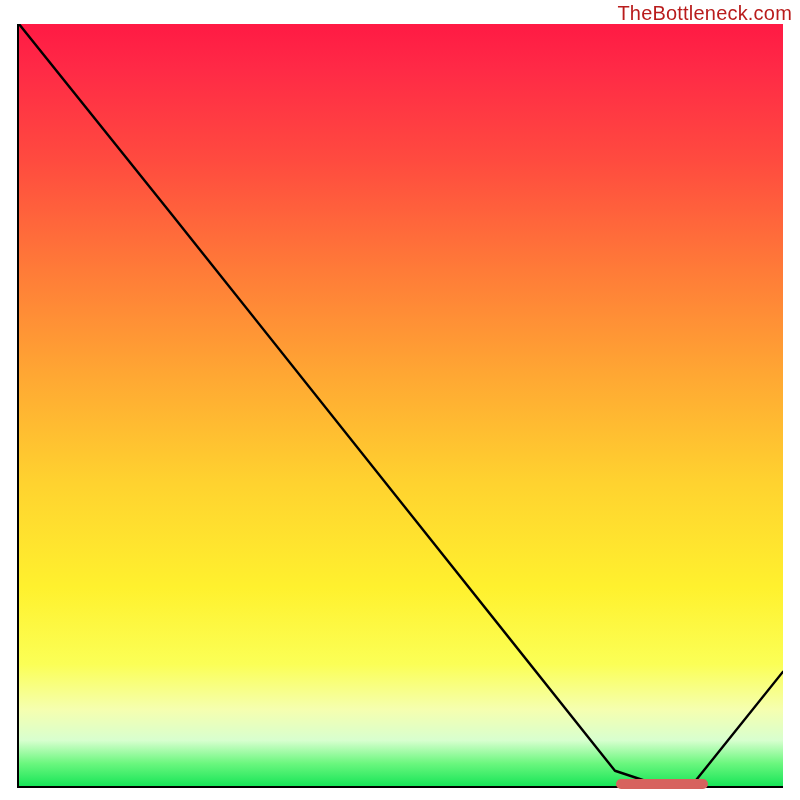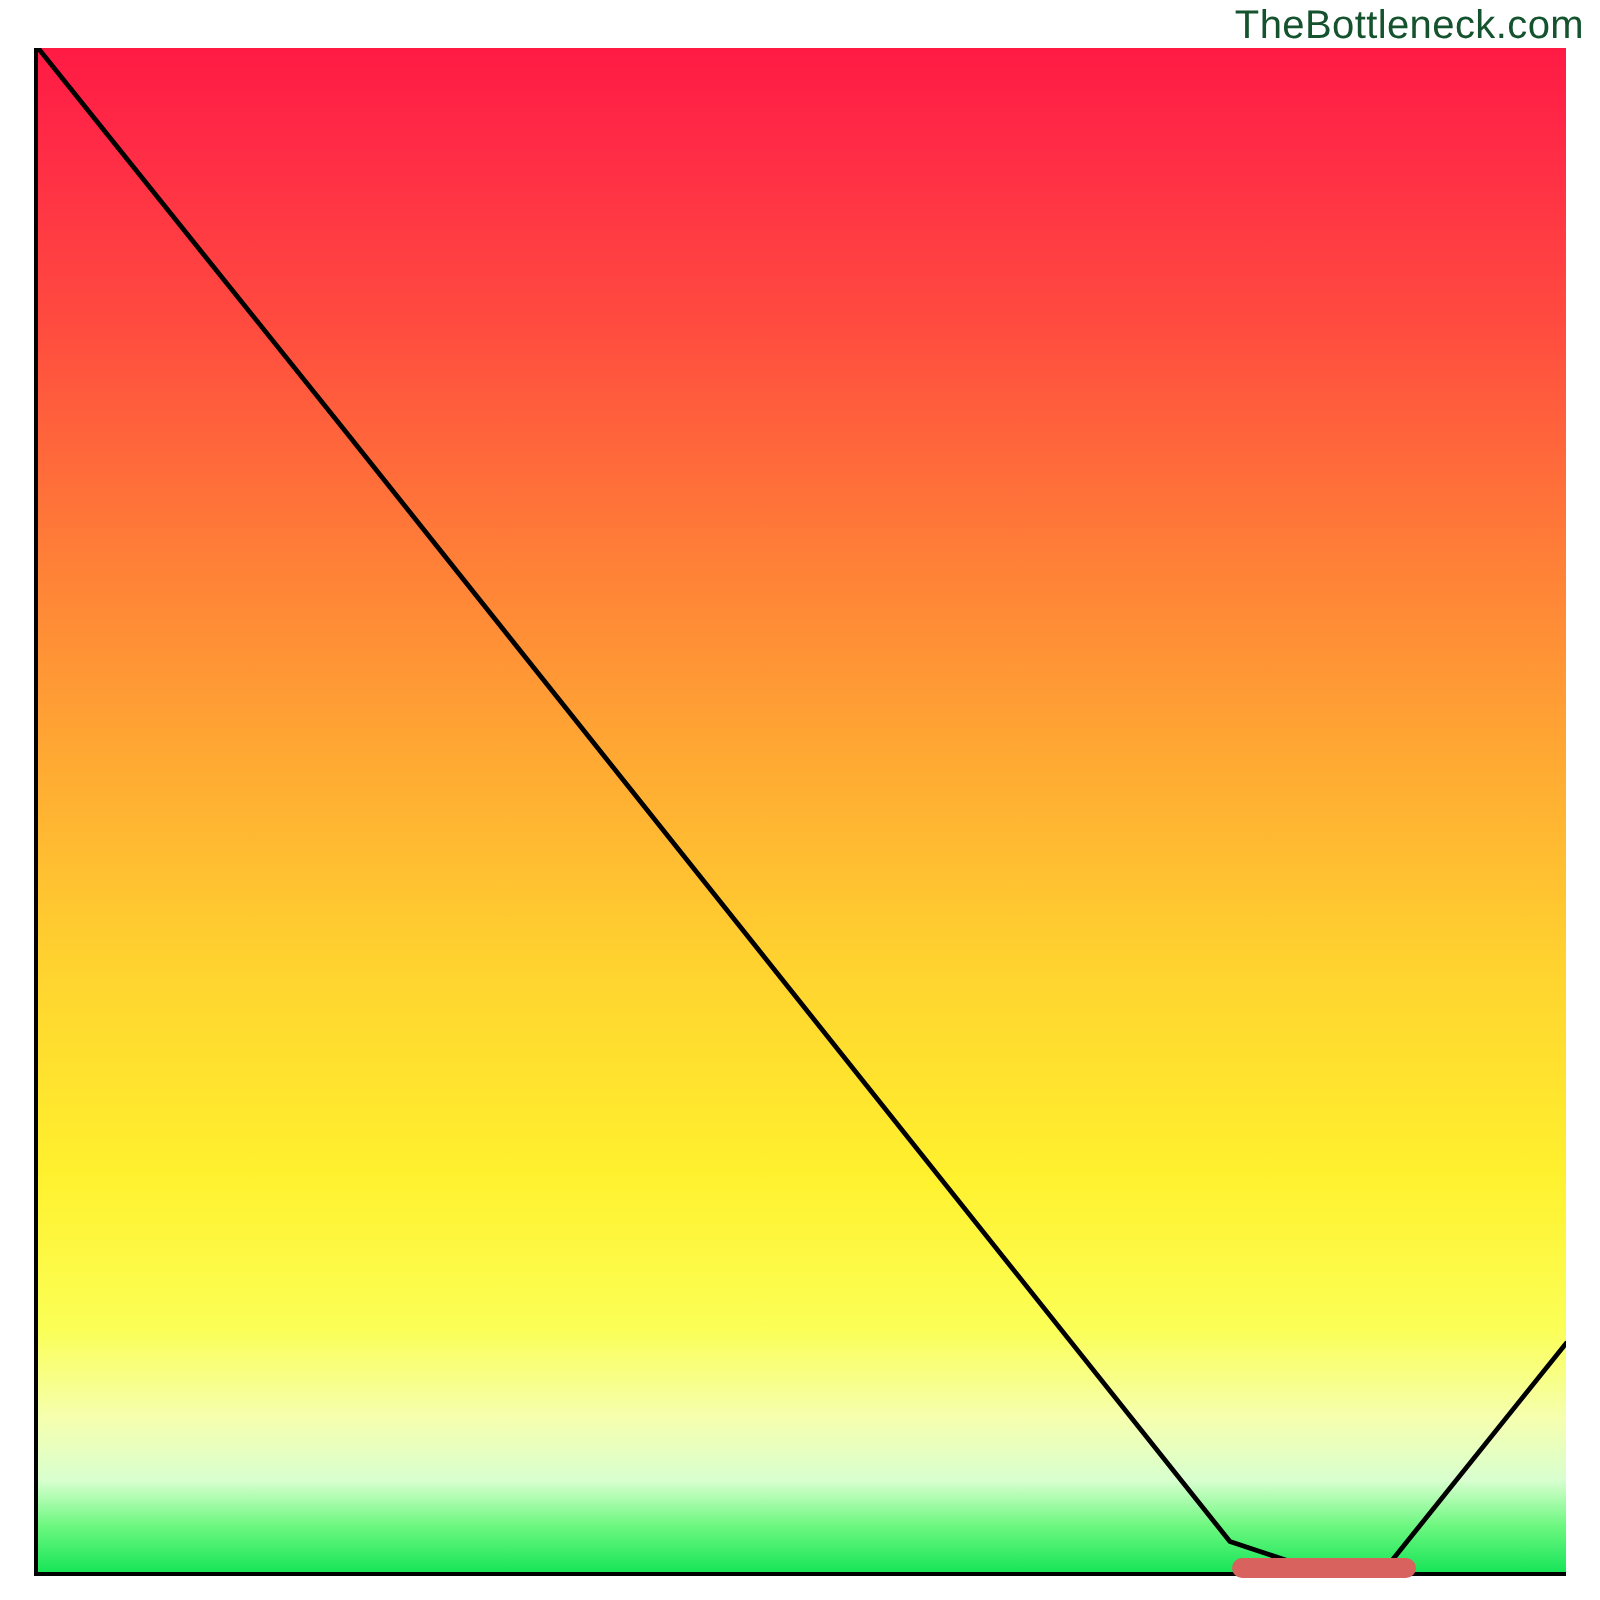--- a/index.html
+++ b/index.html
@@ -8,21 +8,21 @@
     position: relative;
     width: 800px;
     height: 800px;
   }
   .watermark {
     position: absolute;
     top: 2px;
     right: 8px;
     font-family: Arial, Helvetica, sans-serif;
     font-size: 20px;
-    color: #14532d;
+    color: #b91c1c;
     letter-spacing: 0.2px;
     font-weight: 500;
   }
   .plot {
     position: absolute;
     left: 17px;
     top: 24px;
     width: 766px;
     height: 764px;
     border: 2px solid #000;

